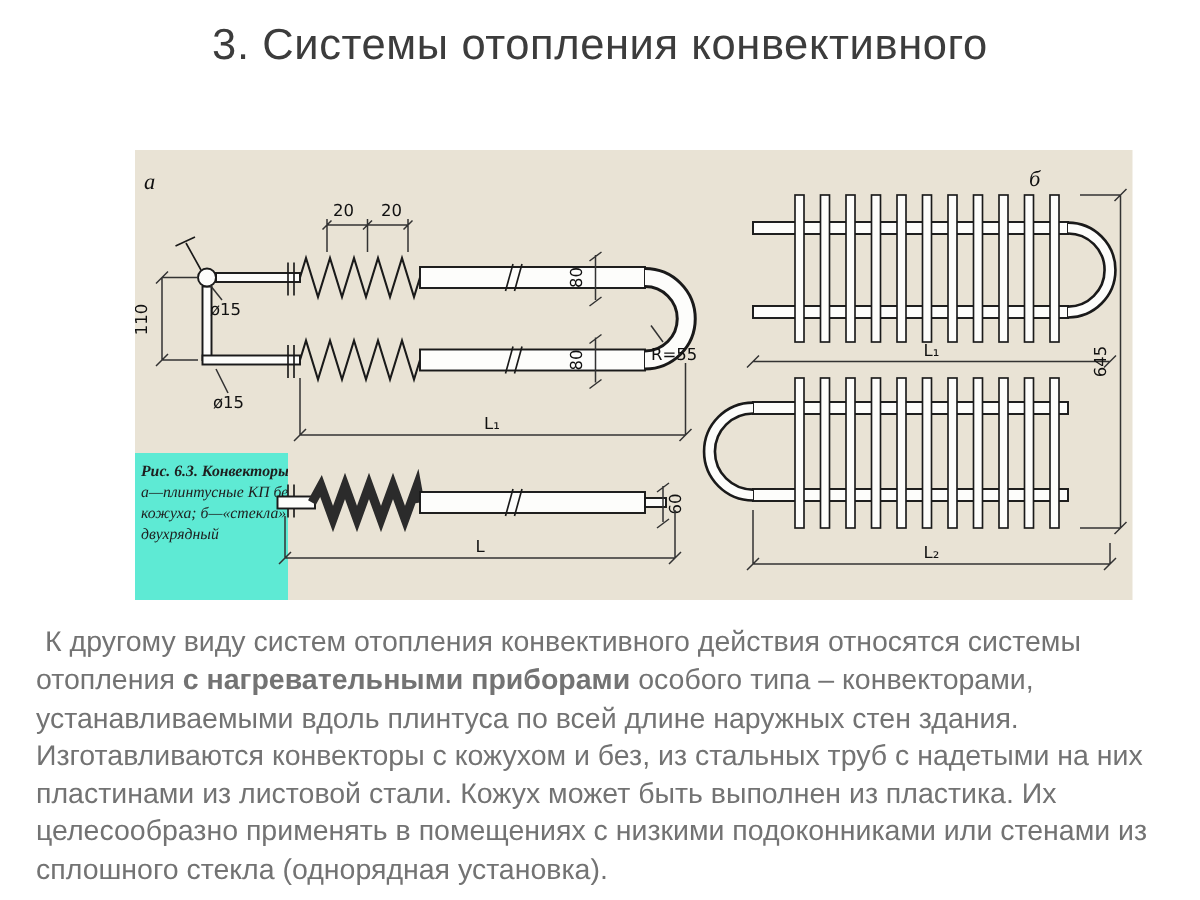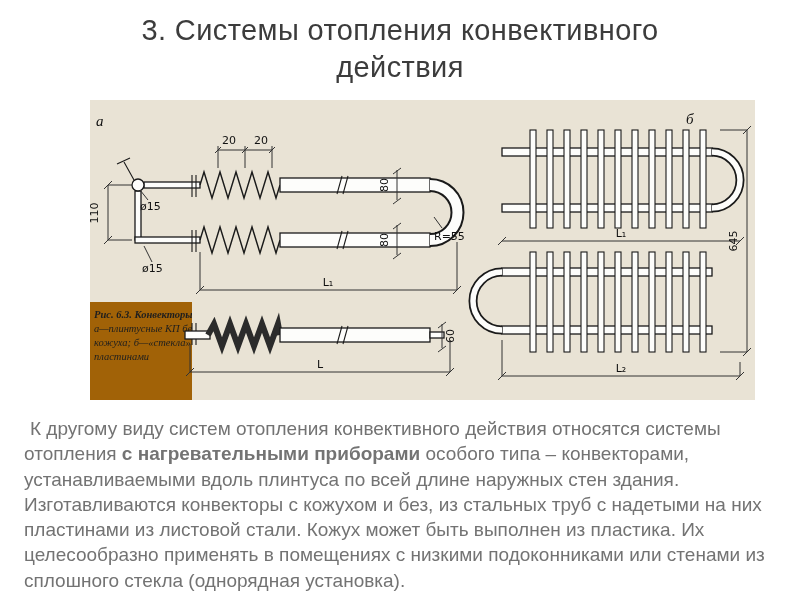--- a/index.html
+++ b/index.html
@@ -1,21 +1,21 @@
 <!DOCTYPE html>
 <html><head>
 <meta charset="utf-8">
 <style>
   html,body{margin:0;padding:0;}
   body{width:800px;height:600px;background:#ffffff;font-family:"Liberation Sans",sans-serif;overflow:hidden;}
   .slide{position:relative;width:800px;height:600px;background:#fff;}
   .title{position:absolute;top:12px;left:100px;width:600px;margin:0;text-align:center;
          font-size:29px;font-weight:400;color:#3c3c3c;line-height:1.28;letter-spacing:.4px;}
   .figure{position:absolute;left:90px;top:100px;width:665px;height:300px;background:#e9e3d5;}
-  .caption{position:absolute;left:0;top:202px;width:102px;height:98px;background:#a16207;
+  .caption{position:absolute;left:0;top:202px;width:102px;height:98px;background:#5eead4;
            box-sizing:border-box;padding:6px 3px 0 4px;
            font-family:"Liberation Serif",serif;font-style:italic;font-size:10.5px;
            color:#1e1e1e;line-height:1.32;white-space:nowrap;overflow:hidden;}
   .caption .c1{font-weight:bold;}
   .diagram{position:absolute;left:0;top:0;width:665px;height:300px;}
   .body-text{position:absolute;top:416px;left:24px;width:752px;margin:0;
              font-size:19px;line-height:1.33;color:#737373;text-indent:6px;}
   .body-text b{font-weight:bold;}
   
   .pipe{fill:#fdfdfb;stroke:#1a1a1a;stroke-width:1.3;}
@@ -27,29 +27,29 @@
   .thin{fill:none;stroke:#1a1a1a;stroke-width:1.1;}
   .dim{fill:none;stroke:#333;stroke-width:1;}
   .dimtext{font:11px "DejaVu Sans",sans-serif;fill:#111;}
   .figlbl{font:italic 15px "Liberation Serif",serif;fill:#111;}
 </style>
 </head>
 <body>
 
 <div class="slide">
 
-  <h1 class="title"><span>3. Системы отопления конвективного</span><br><span>действия</span></h1>
+  <h1 class="title"><span>3. Системы отопления конвективного</span><br></h1>
 
   <div class="figure">
 
     <div class="caption">
       <div class="c1">Рис. 6.3.  Конвекторы</div>
       <div>а—плинтусные КП без</div>
       <div>кожуха; б—«стекла»</div>
-      <div>пластинами</div>
+      <div>двухрядный</div>
     </div>
 
     <svg class="diagram" viewBox="0 0 665 300">
 
       <g>
         <text class="figlbl" x="6" y="26">а</text>
 
         <rect class="pipe" x="54" y="82" width="56" height="6"></rect>
         <rect class="pipe" x="45" y="91" width="6" height="49"></rect>
         <rect class="pipe" x="45" y="137" width="65" height="6"></rect>

